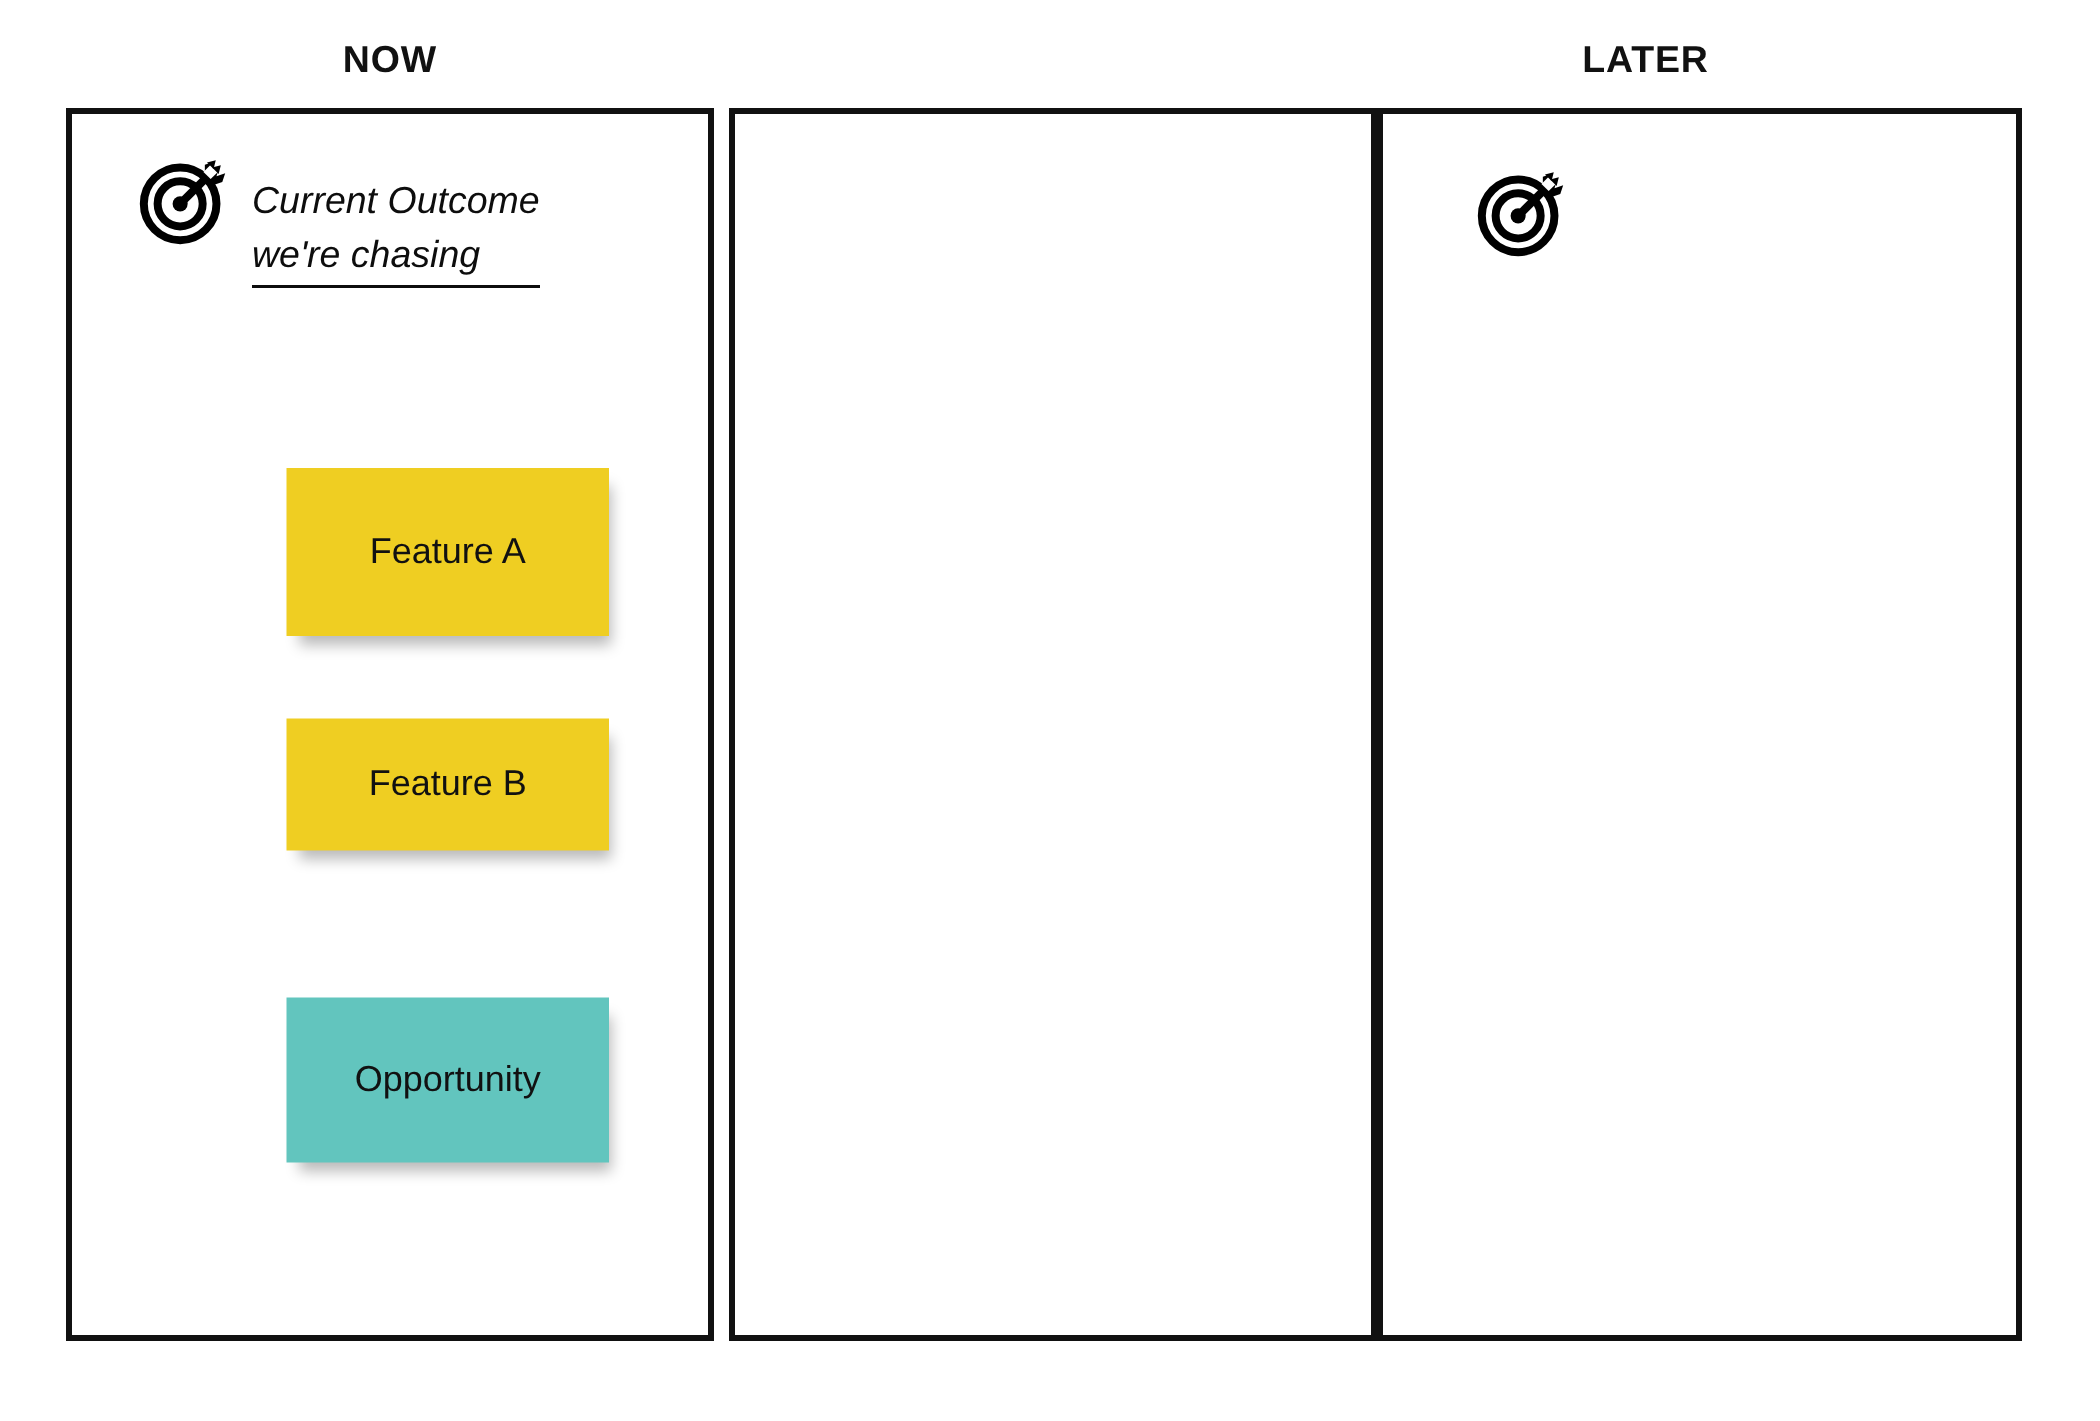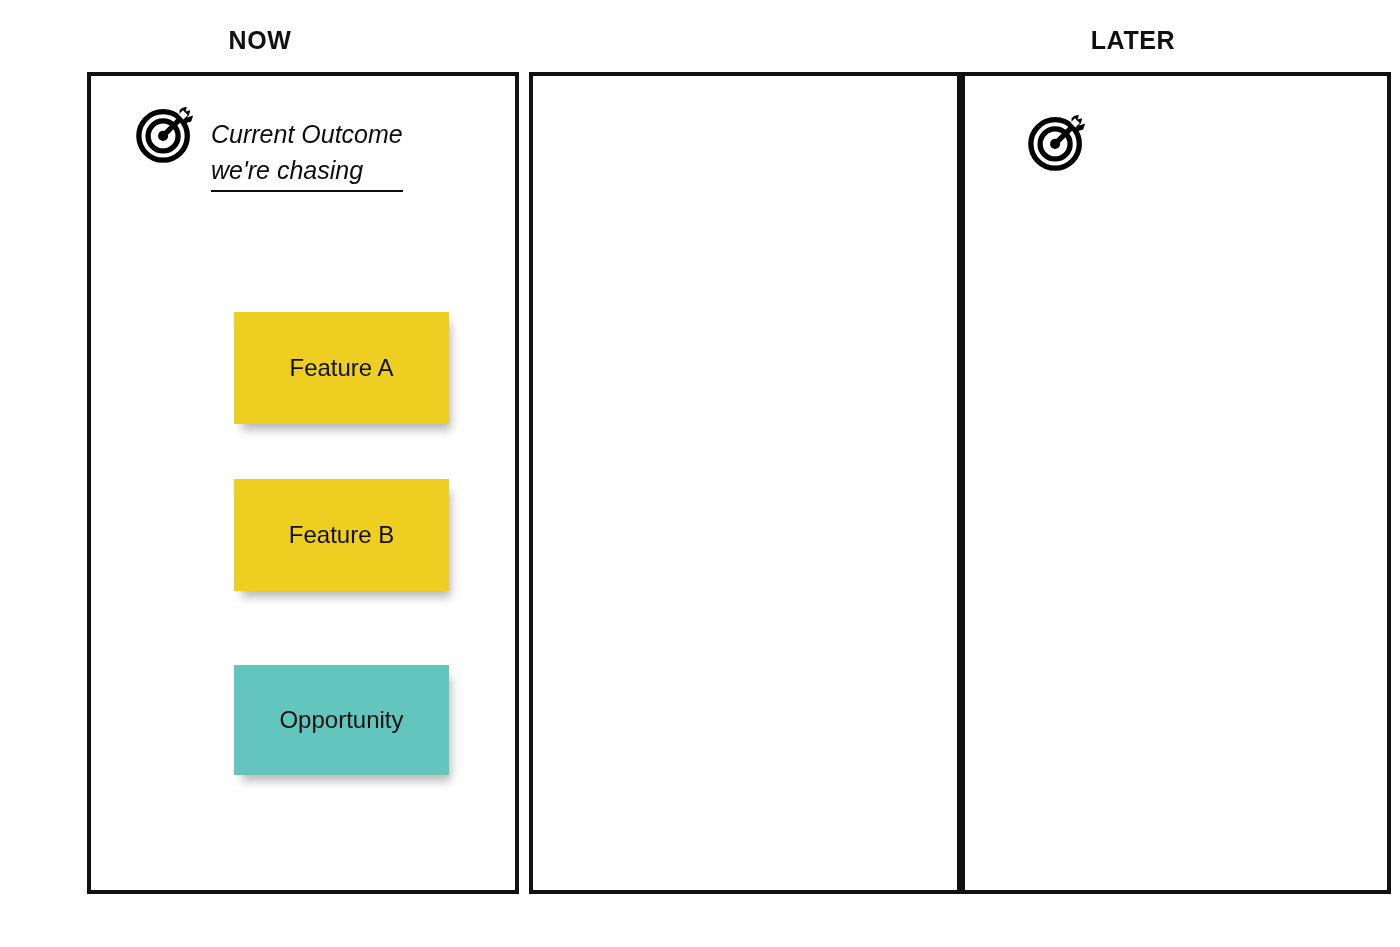--- a/index.html
+++ b/index.html
@@ -28,31 +28,30 @@
     top: 26px;
     text-align: center;
     font-weight: bold;
     font-size: 25px;
     letter-spacing: 0.6px;
     color: #111111;
     font-family: "Liberation Sans", sans-serif;
   }
   #hdr-now   { left: 44px;  width: 432px; }
   #hdr-next  { left: 486px; width: 432px; }
-  #hdr-later { left: 918px; width: 430px; }
+  #hdr-later { left: 882px; width: 430px; }
 
   
   .col-box {
     position: absolute;
     top: 72px;
     height: 822px;
     border: 4px solid #111111;
     box-sizing: border-box;
     background: #ffffff;
-    margin-left: 43px;
   }
   #box-now   { left: 44px;  width: 432px; }
   #box-next  { left: 486px; width: 432px; }
   #box-later { left: 918px; width: 430px; }
 
   
   .outcome {
     position: absolute;
     display: flex;
     align-items: flex-start;
@@ -92,21 +91,21 @@
     text-align: center;
     color: #111111;
     font-size: 24px;
     line-height: 1.18;
     font-family: "Liberation Sans", sans-serif;
     box-shadow: 5px 9px 9px -3px rgba(0,0,0,0.28);
     box-sizing: border-box;
     padding: 4px 10px;
   }
   .note-yellow-a { left: 143px; top: 236px;  width: 215px; height: 112px; }
-  .note-yellow-b { left: 143px; top: 403px;  width: 215px; height: 112px; }
+  .note-yellow-b { left: 143px; top: 403px;  width: 215px; height: 88px; }
   .note-teal     { left: 143px; top: 589px;  width: 215px; height: 110px; }
   .note-orange-1 { left: 602px; top: 213px;  width: 215px; height: 112px; }
   .note-orange-2 { left: 602px; top: 391px;  width: 215px; height: 112px; }
 </style>
 </head>
 <body>
 
 <div class="board">
 
   <div class="col-header" id="hdr-now">NOW</div>

